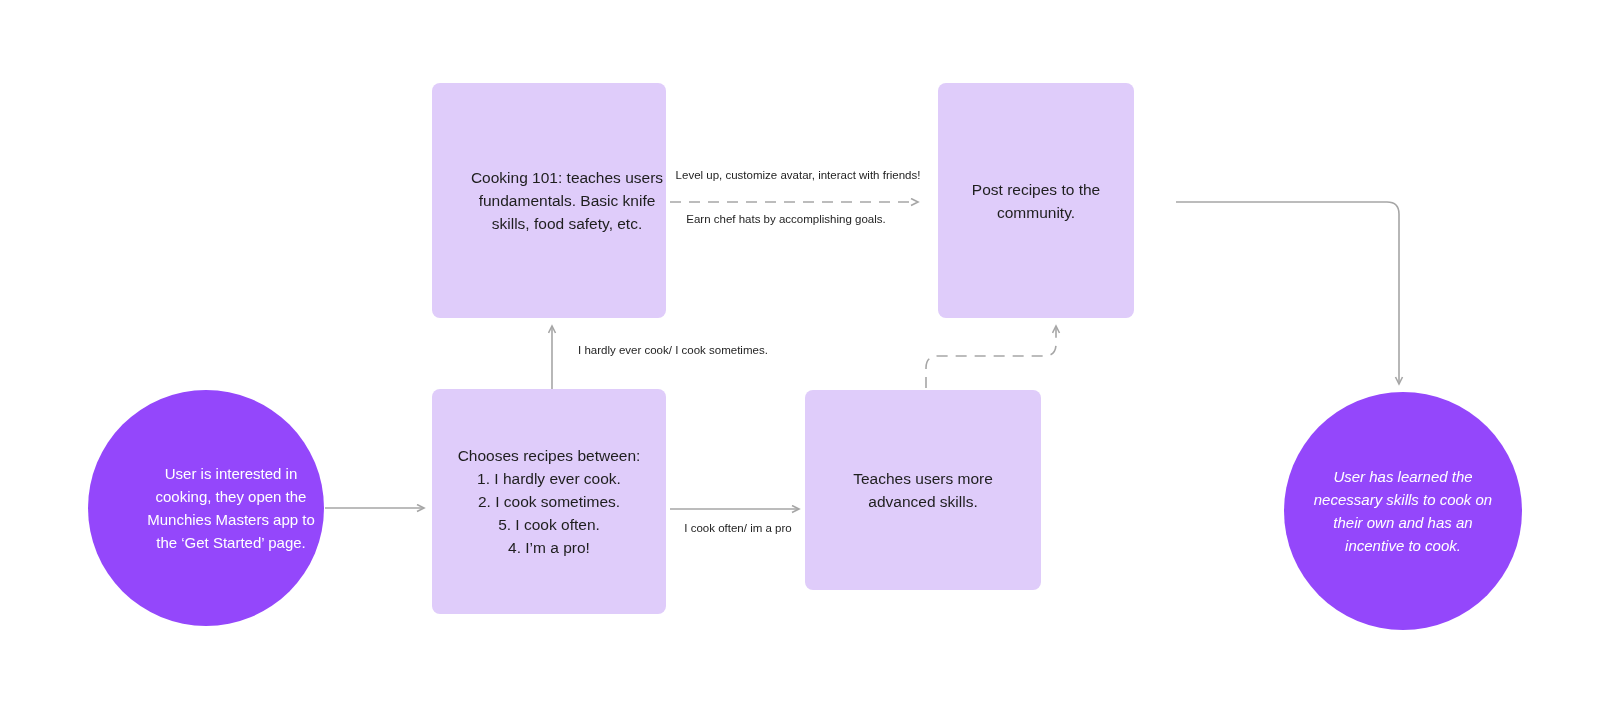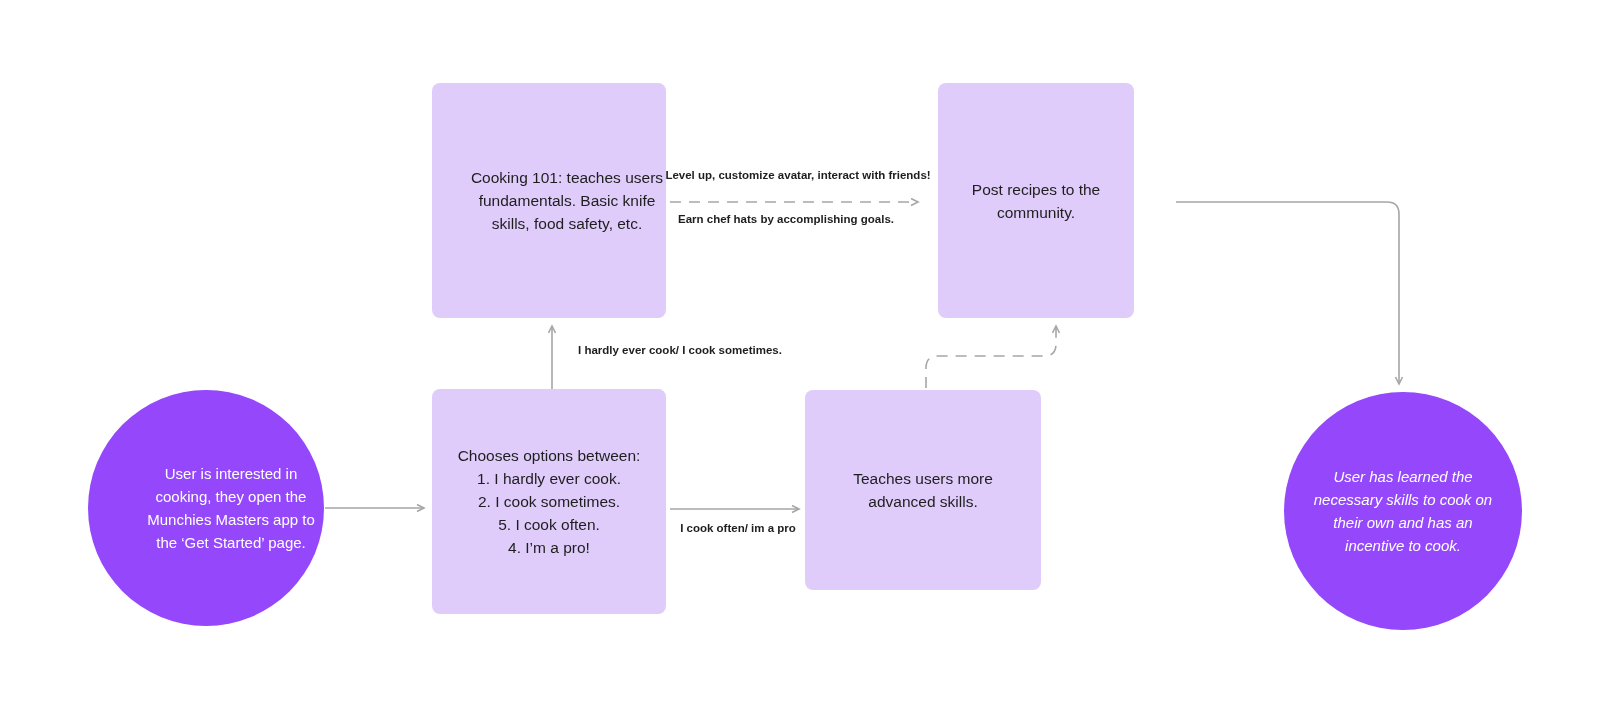--- a/index.html
+++ b/index.html
@@ -59,21 +59,21 @@
 
   .chooses-lines { display: block; }
   .chooses-lines span { display: block; }
 
   .edge-label {
     position: absolute;
     font-size: 11.5px;
     line-height: 14px;
     color: var(--label-text, #1e1e1e);
     white-space: nowrap;
-    font-weight: 700;
+    font-weight: 400;
   }
   #label-levelup  { left: 798px; top: 168px; transform: translateX(-50%); }
   #label-chefhats { left: 786px; top: 212px; transform: translateX(-50%); }
   #label-hardly   { left: 578px; top: 343px; }
   #label-often    { left: 738px; top: 521px; transform: translateX(-50%); }
 </style>
 </head>
 <body>
 
 <div class="canvas">
@@ -113,21 +113,21 @@
   <div class="node node-circle" id="start-circle">
     <span class="node-text">User is interested in cooking, they open the Munchies Masters app to the ‘Get Started’ page.</span>
   </div>
 
   <div class="node node-rect" id="cooking101-box">
     <span class="node-text">Cooking 101: teaches users fundamentals. Basic knife skills, food safety, etc.</span>
   </div>
 
   <div class="node node-rect" id="chooses-box">
     <span class="node-text chooses-lines">
-      <span>Chooses options between:</span>
+      <span>Chooses recipes between:</span>
       <span>1. I hardly ever cook.</span>
       <span>2. I cook sometimes.</span>
       <span>5. I cook often.</span>
       <span>4. I’m a pro!</span>
     </span>
   </div>
 
   <div class="node node-rect" id="advanced-box">
     <span class="node-text">Teaches users more advanced skills.</span>
   </div>

